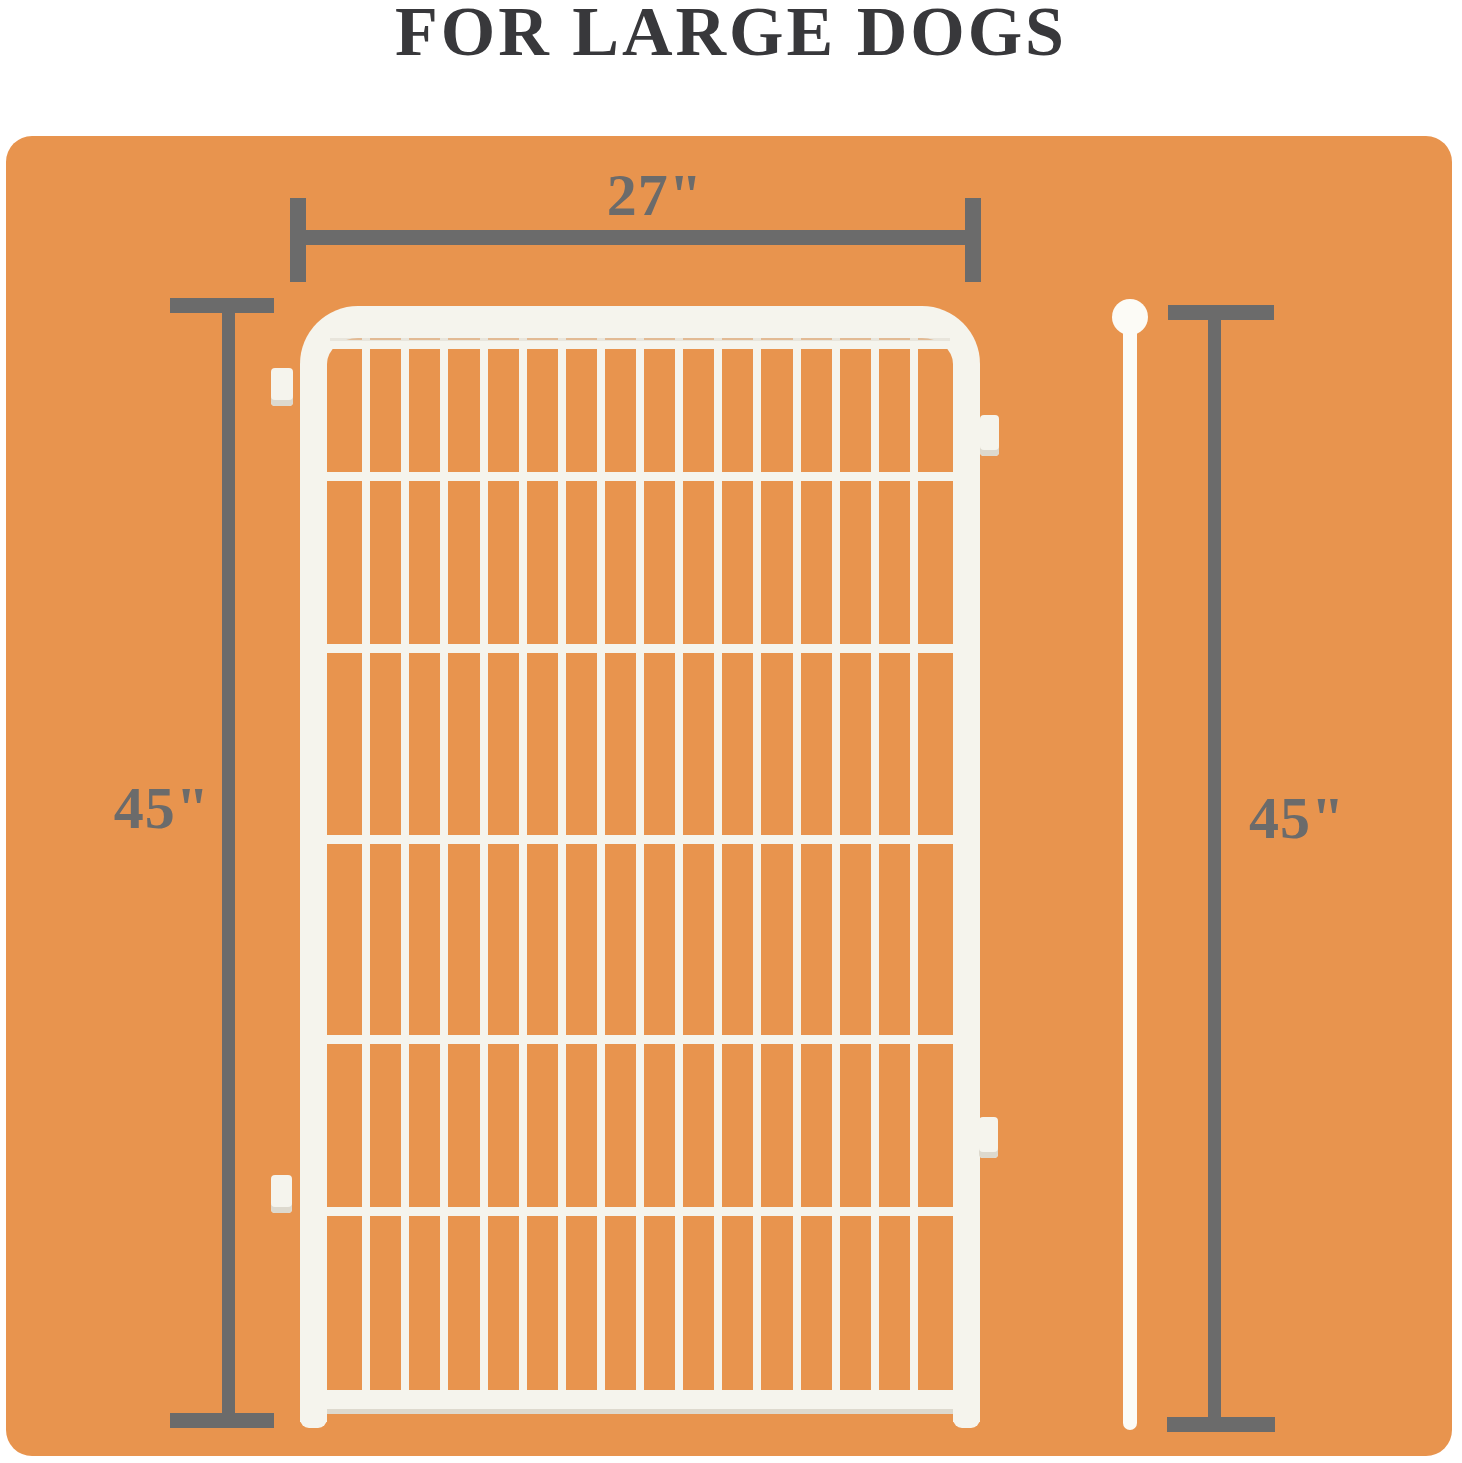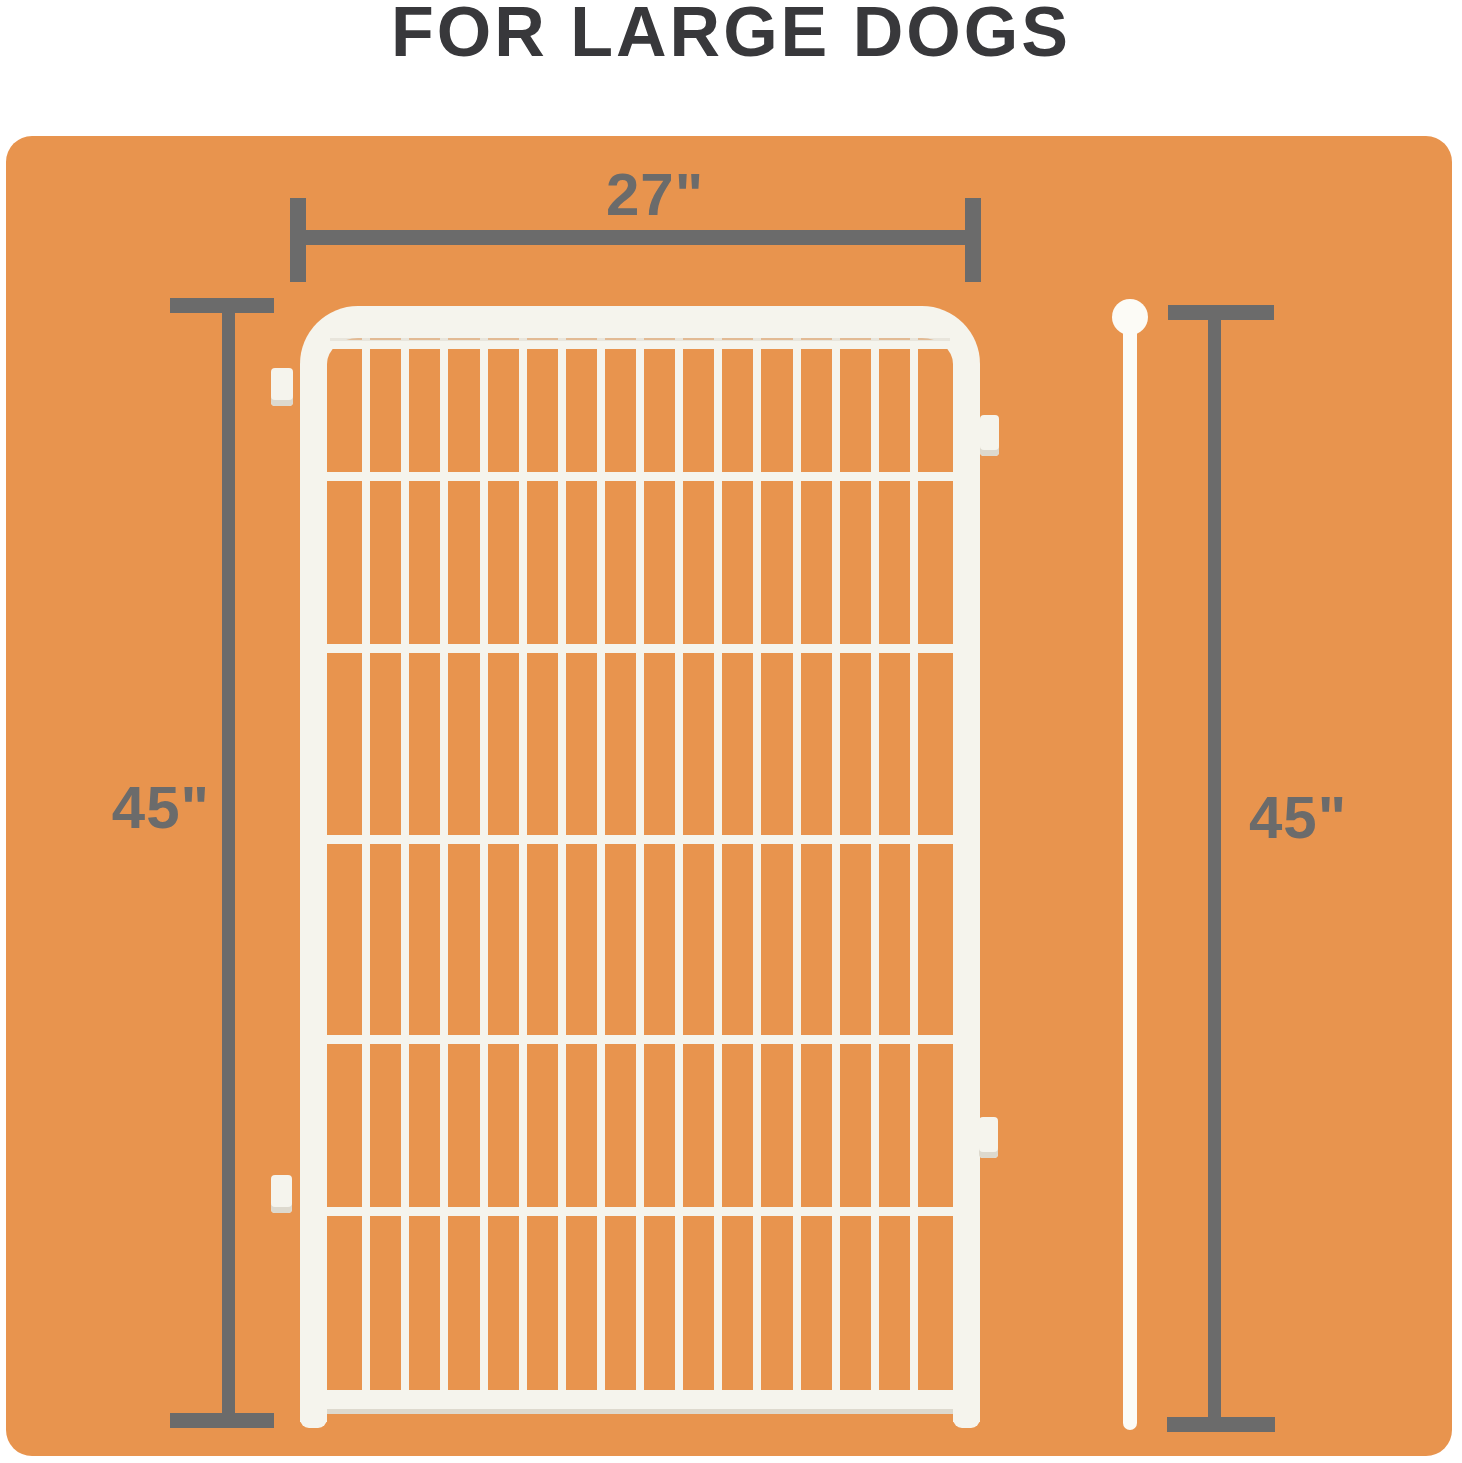--- a/index.html
+++ b/index.html
@@ -1,19 +1,19 @@
 <!DOCTYPE html>
 <html><head>
 <meta charset="utf-8">
 <style>
   html,body{margin:0;padding:0;background:#ffffff;}
   .stage{
     position:relative;width:1462px;height:1463px;overflow:hidden;
     background:var(--page-bg,#ffffff);
-    font-family:Liberation Sans, sans-serif;
+    font-family:Liberation Serif, serif;
   }
   .title{
     position:absolute;top:-10px;left:0;width:100%;margin:0;
     text-align:center;font-size:70px;font-weight:bold;letter-spacing:3px;
     color:var(--title-color,#38383B);line-height:1.2;
   }
   .card{
     position:absolute;left:6px;top:136px;width:1446px;height:1320px;
     background:var(--orange,#E8944E);border-radius:26px;
   }

